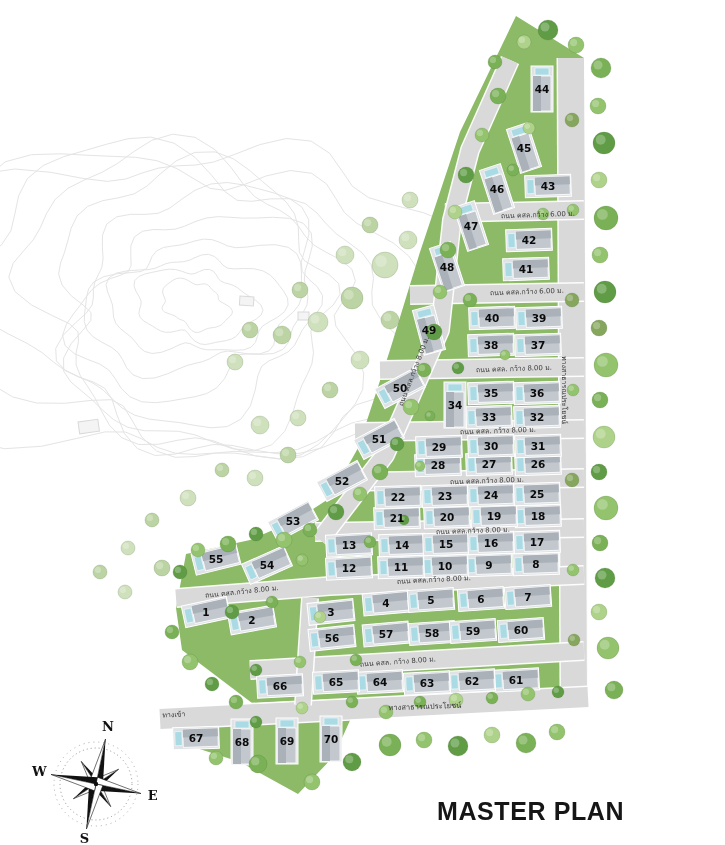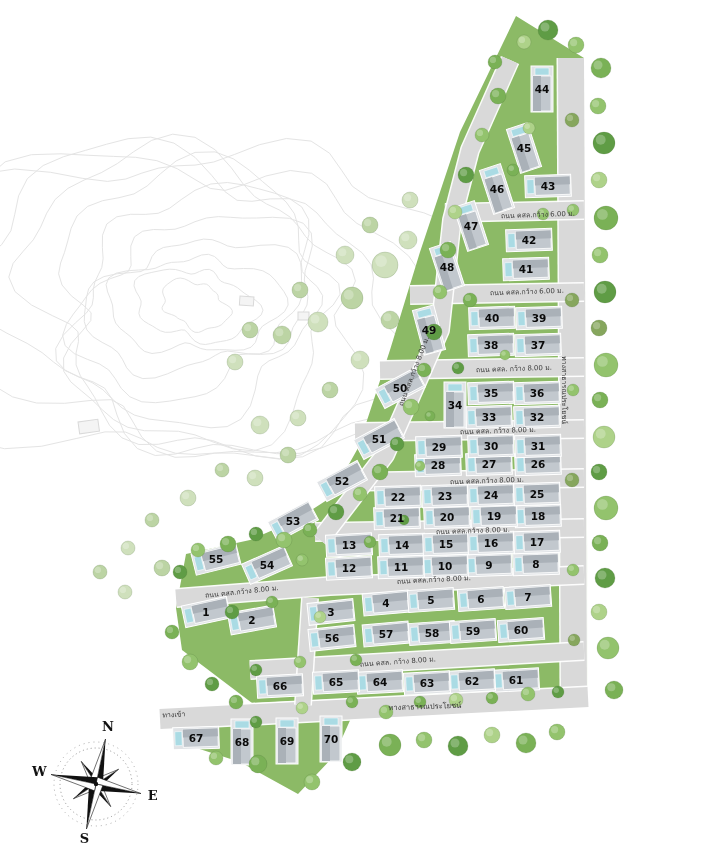--- a/index.html
+++ b/index.html
@@ -816,13 +816,14 @@
         <polygon points="-9.563937777616918,44.99478963375506 6.84703320513664,1.4553818357243133 0,0" fill="#fff" stroke="#111" stroke-width="0.6"></polygon>
         <polygon points="-44.99478963375507,-9.563937777616895 1.45538183572431,-6.847033205136641 0,0" fill="#111"></polygon>
         <polygon points="-44.99478963375507,-9.563937777616895 -1.45538183572431,6.847033205136641 0,0" fill="#fff" stroke="#111" stroke-width="0.6"></polygon>
         <circle cx="0" cy="0" r="2.2" fill="#111"></circle>
         <text x="12.05887806743004" y="-52.73256084256073" text-anchor="middle" fill="#111" font-size="13" font-weight="bold" font-family="&quot;DejaVu Serif&quot;,serif">N</text>
         <text x="56.73256084256073" y="16.05887806743003" text-anchor="middle" fill="#111" font-size="13" font-weight="bold" font-family="&quot;DejaVu Serif&quot;,serif">E</text>
         <text x="-11.643054685794507" y="58.77626564109312" text-anchor="middle" fill="#111" font-size="13" font-weight="bold" font-family="&quot;DejaVu Serif&quot;,serif">S</text>
         <text x="-56.73256084256074" y="-8.058878067429998" text-anchor="middle" fill="#111" font-size="13" font-weight="bold" font-family="&quot;DejaVu Serif&quot;,serif">W</text>
       </g>
     </svg>
+  <div class="title">MASTER PLAN</div>
 </div>
 
 </body></html>

